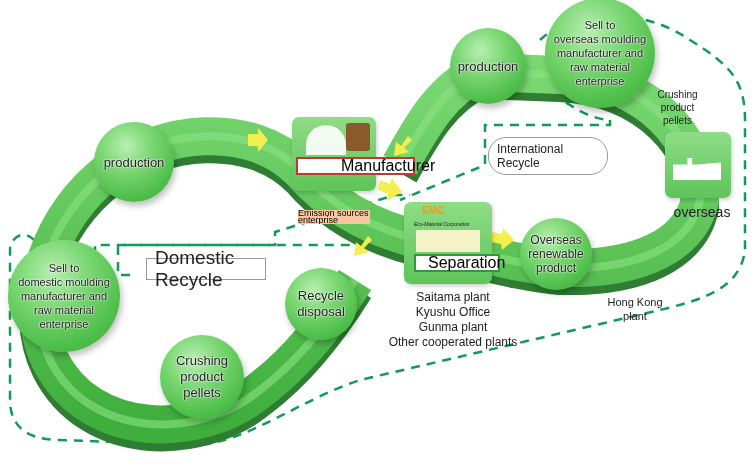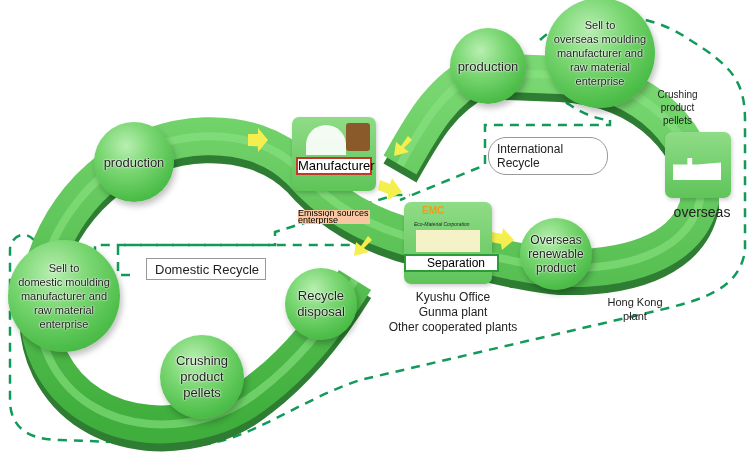--- a/index.html
+++ b/index.html
@@ -81,49 +81,50 @@
     <span>
       <span>Overseas</span>
       <span>renewable</span>
       <span>product</span>
     </span>
   </div>
 
   <div class="tile" style="left:292px;top:117px;width:84px;height:74px;">
     <div style="position:absolute;left:14px;top:8px;width:40px;height:30px;background:#fff;border-radius:30px 30px 0 0;opacity:0.9;"></div>
     <div style="position:absolute;left:54px;top:6px;width:24px;height:28px;background:#8b5a2b;border-radius:3px;"></div>
-    <div style="position:absolute;left:4px;top:40px;width:72px;height:14px;background:#fff;border:2px solid #c0392b;font-size:13px;line-height:14px;text-align:left;">Manufacturer</div>
+    <div style="position:absolute;left:4px;top:40px;width:72px;height:14px;background:#fff;border:2px solid #c0392b;font-size:16px;line-height:14px;text-align:left;padding-left:43px;">Manufacturer</div>
     <div style="position:absolute;left:6px;top:57px;width:72px;height:14px;background:#f8c6a0;font-size:9px;line-height:7px;overflow:hidden;margin-top:36px;">
       <div>Emission sources</div>
       <div>enterprise</div>
     </div>
   </div>
 
   <div class="tile" style="left:404px;top:202px;width:88px;height:82px;">
     <div style="position:absolute;left:18px;top:3px;font-size:10px;font-weight:bold;color:#f39c12;">EMC</div>
     <div style="position:absolute;left:10px;top:19px;font-size:5px;font-style:italic;color:#222;">Eco-Material Corporation</div>
     <div style="position:absolute;left:12px;top:28px;width:64px;height:22px;background:#f6f2c8;"></div>
-    <div style="position:absolute;left:0;top:52px;width:70px;height:14px;background:#fff;border:2px solid #2e9a3a;font-size:12px;line-height:14px;padding-left:21px;">Separation</div>
+    <div style="position:absolute;left:10px;top:52px;width:70px;height:14px;background:#fff;border:2px solid #2e9a3a;font-size:16px;line-height:14px;padding-left:12px;">Separation</div>
   </div>
 
   <div class="tile" style="left:665px;top:132px;width:66px;height:66px;">
     <div style="position:absolute;left:8px;top:26px;width:48px;height:22px;background:#fff;clip-path:polygon(0 30%,30% 30%,30% 0,40% 0,40% 30%,50% 30%,100% 20%,100% 100%,0 100%);"></div>
   </div>
   <div class="lbl" style="left:662px;top:205px;width:80px;font-size:14px;">overseas</div>
 
   <div class="lbl" style="left:650px;top:88px;width:55px;font-size:10px;line-height:13px;">
     <div>Crushing</div>
     <div>product</div>
     <div>pellets</div>
   </div>
   <div class="lbl" style="left:605px;top:295px;width:60px;font-size:11px;line-height:14px;">
     <div>Hong Kong</div>
     <div>plant</div>
   </div>
   <div class="lbl" style="left:368px;top:290px;width:170px;font-size:12px;line-height:15px;">
+    <div>Saitama plant</div>
     <div>Kyushu Office</div>
     <div>Gunma plant</div>
     <div>Other cooperated plants</div>
   </div>
 
   <div class="box" style="left:488px;top:137px;width:120px;height:38px;font-size:12px;border-radius:18px;">International Recycle</div>
-  <div class="box" style="left:146px;top:258px;width:120px;height:22px;font-size:13px;text-align:center;">Domestic Recycle</div>
+  <div class="box" style="left:146px;top:258px;width:120px;height:22px;font-size:19px;">Domestic Recycle</div>
 </div>
 
 </body></html>

